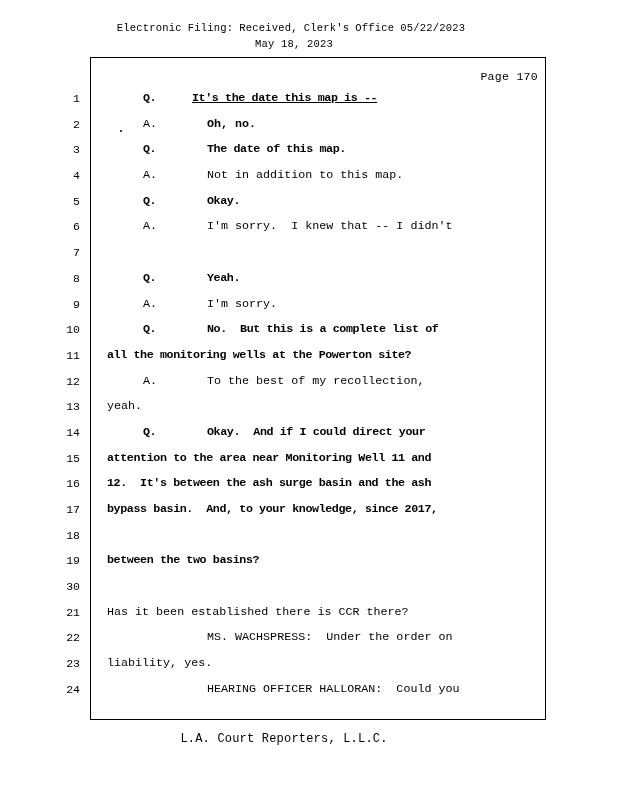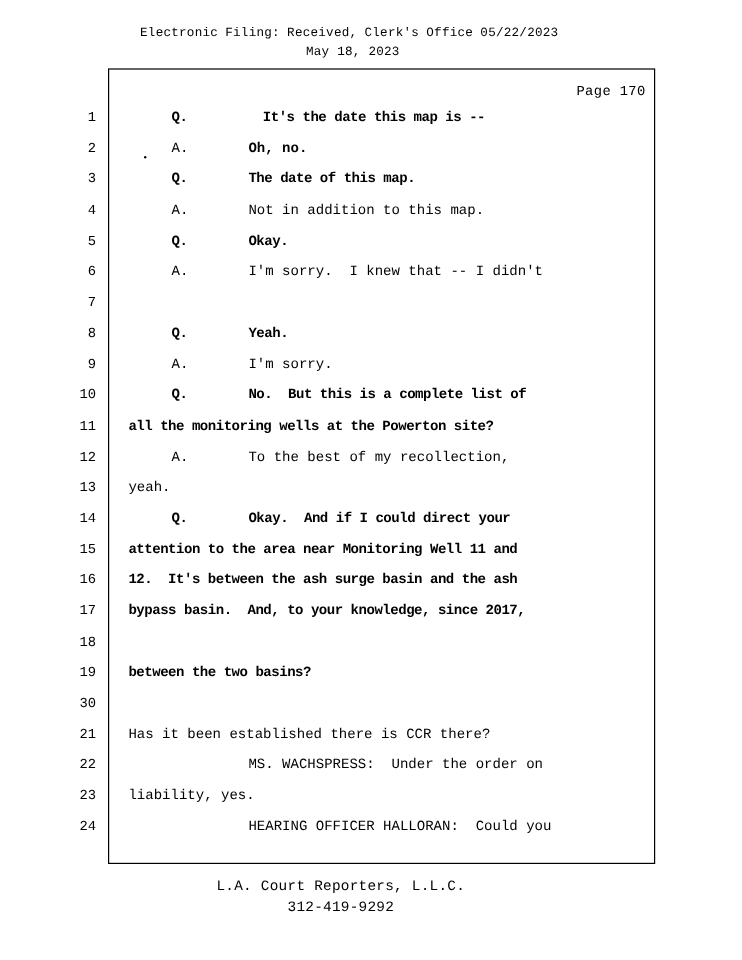--- a/index.html
+++ b/index.html
@@ -113,21 +113,21 @@
 
   <div class="frame"></div>
 
   <div class="page-num">Page 170</div>
 
   <div class="body">
 
     <div class="line">
       <div class="ln">1</div>
       <div class="txt ind1 bold">Q.</div>
-      <div class="txt bold" style="left:219px;">It's the date this map is --</div>
+      <div class="txt bold" style="left:192px;text-decoration:underline;">It's the date this map is --</div>
     </div>
 
     <div class="line">
       <div class="ln">2</div>
       <div class="stray-dot"></div>
       <div class="txt ind1">A.</div>
       <div class="txt" style="left:207px;font-weight:bold;">Oh, no.</div>
     </div>
 
     <div class="line">
@@ -243,16 +243,15 @@
 
     <div class="line">
       <div class="ln">24</div>
       <div class="txt ind2">HEARING OFFICER HALLORAN:  Could you</div>
     </div>
 
   </div>
 
   <div class="footer">
     <div>L.A. Court Reporters, L.L.C.</div>
-    <div>312-419-9292</div>
   </div>
 
 </div>
 
 </body></html>

